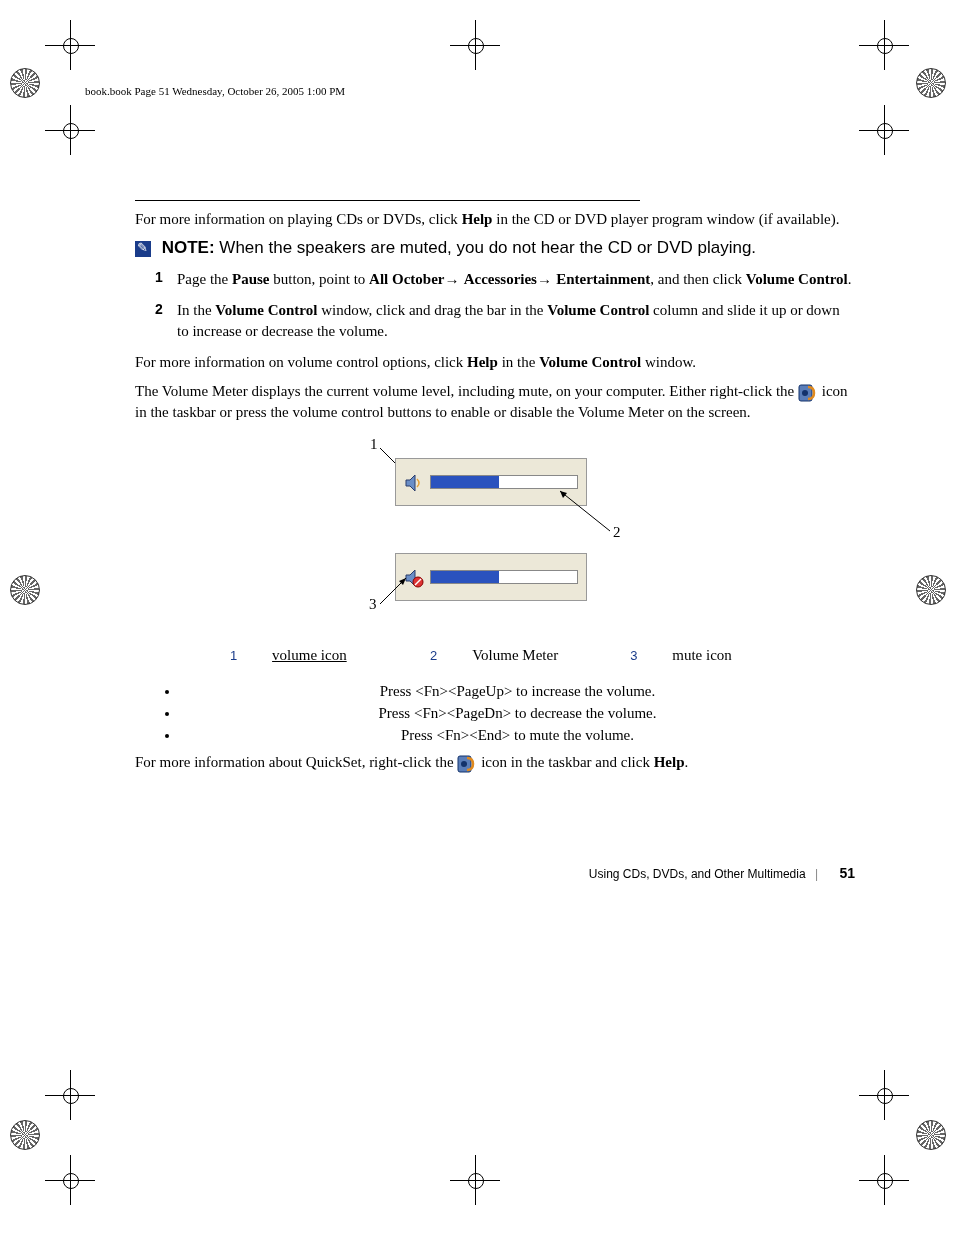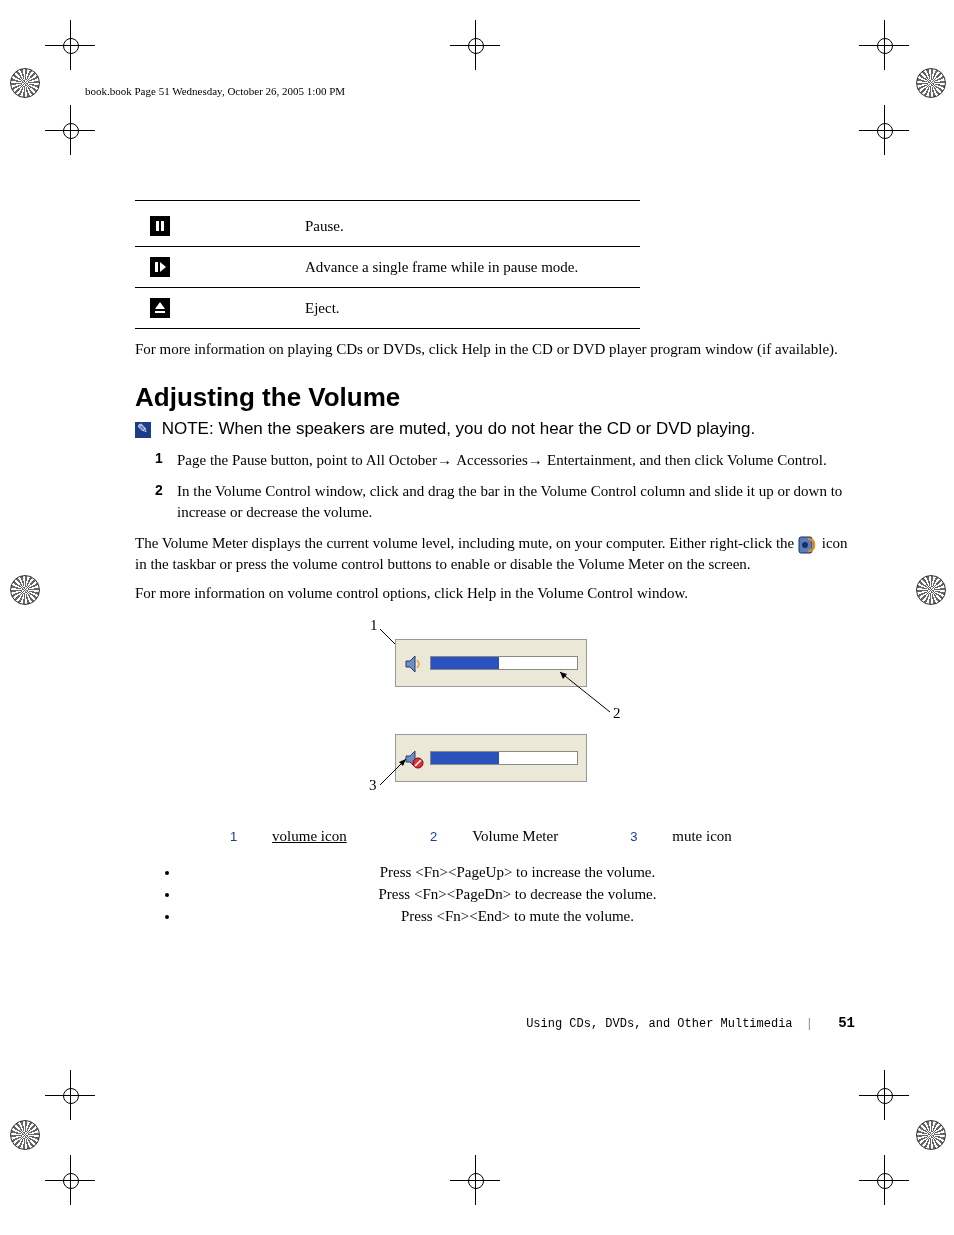--- a/index.html
+++ b/index.html
@@ -102,32 +102,32 @@
   }
   .meter-bar{position:absolute;left:34px;top:16px;width:146px;height:12px;background:#fff;border:1px solid #888;}
   .meter-fill{position:absolute;left:0;top:0;width:68px;height:12px;background:#2a52be;}
   .callout-num{font-family:Georgia,serif;font-size:15px;position:absolute;}
   .legend-table{width:550px;margin:0 auto 15px auto;}
   .legend-table td{font-size:15px;padding:2px 8px;}
   .legend-num{font-family:Arial,Helvetica,sans-serif;font-size:13px;color:#1a3c8a;font-weight:normal;padding-right:6px;}
   ul.bullets{margin:6px 0 6px 45px;padding:0;text-align:center;}
   ul.bullets li{margin-bottom:5px;font-size:15px;}
   .footer{
-    position:absolute;bottom:-100px;right:0;font-family:Liberation Mono, monospace;font-size:12px;
+    position:absolute;bottom:-100px;right:0;font-family:Liberation Sans, sans-serif;font-size:12px;
   }
   .footer .pn{font-weight:bold;font-size:14px;margin-left:12px;}
   .footer .sep{margin:0 6px;color:#888;}
   
   .crop{position:absolute;width:50px;height:50px;}
   .crop .h{position:absolute;width:50px;height:1px;background:#000;top:25px;}
   .crop .v{position:absolute;width:1px;height:50px;background:#000;left:25px;}
   .crop .c{position:absolute;width:14px;height:14px;border:1px solid #000;border-radius:50%;left:18px;top:18px;}
   .reg{position:absolute;width:28px;height:28px;}
   .reg .o{width:28px;height:28px;border:1px solid #333;border-radius:50%;position:absolute;background:repeating-conic-gradient(#666 0 10deg,#fff 10deg 20deg);}
-  .bold{font-weight:normal;margin-top:36px;}
+  .bold{font-weight:bold;margin-top:36px;}
 </style>
 </head>
 <body>
 
 <div class="reg" style="left:10px;top:68px;">
     <div class="o"></div>
   </div>
 <div class="reg" style="right:10px;top:68px;">
     <div class="o"></div>
   </div>
@@ -192,73 +192,56 @@
     <div class="h"></div>
     <div class="v"></div>
     <div class="c"></div>
   </div>
 
 <div class="header-line">book.book  Page 51  Wednesday, October 26, 2005  1:00 PM</div>
 
 <div class="page">
 
   <hr class="thin-hr">
-  <table class="icon-table">
-    <tbody>
-        <tr>
-      <td style="width:155px;"><span class="icon-box icon-pause"></span></td>
-      <td>Pause.</td>
-    </tr>
-    <tr>
-      <td><span class="icon-box icon-frame"></span></td>
-      <td>Advance a single frame while in pause mode.</td>
-    </tr>
-    <tr>
-      <td><span class="icon-box icon-eject"></span></td>
-      <td>Eject.</td>
-    </tr>
-  </tbody>
-    </table>
 
   <p class="para">
     <span>For more information on playing CDs or DVDs, click </span><span class="bold">Help</span><span> in the CD or DVD player program window (if available).</span>
   </p>
 
-  <h2 class="section-head">Adjusting the Volume</h2>
 
   <div class="note-line">
     <span class="note-icon"></span>
     <span class="bold">NOTE:</span><span> When the speakers are muted, you do not hear the CD or DVD playing.</span>
   </div>
 
   <ol class="steps">
     <li>
       <span class="num">1</span>
       <span>Page the </span><span class="bold">Pause</span><span> button, point to </span><span class="bold">All October</span><span class="arrow">→ </span><span class="bold">Accessories</span><span class="arrow">→ </span><span class="bold">Entertainment</span><span>, and then click </span><span class="bold">Volume Control</span><span>.</span>
     </li>
     <li>
       <span class="num">2</span>
       <span>In the </span><span class="bold">Volume Control</span><span> window, click and drag the bar in the </span><span class="bold">Volume Control</span><span> column and slide it up or down to increase or decrease the volume.</span>
     </li>
   </ol>
 
   <p class="para">
+    <span>For more information on volume control options, click </span><span class="bold">Help</span><span> in the </span><span class="bold">Volume Control</span><span> window.</span>
+  </p>
+
+  <p class="para">
     <span>The Volume Meter displays the current volume level, including mute, on your computer. Either right-click the </span>
     <span class="qs-icon">
       <svg viewBox="0 0 20 18">
           <rect x="1" y="1" width="13" height="16" rx="2" fill="#5a7db8" stroke="#13326b"></rect>
           <path d="M10 3 q6 0 6 6 q0 6 -6 6" fill="none" stroke="#e08a1e" stroke-width="2.5"></path>
           <circle cx="7" cy="9" r="3" fill="#13326b"></circle>
         </svg>
     </span>
     <span> icon in the taskbar or press the volume control buttons to enable or disable the Volume Meter on the screen.</span>
-  </p>
-
-  <p class="para">
-    <span>For more information on volume control options, click </span><span class="bold">Help</span><span> in the </span><span class="bold">Volume Control</span><span> window.</span>
   </p>
 
   <div class="diagram">
 
     <span class="callout-num" style="left:105px;top:-2px;">1</span>
     <svg style="position:absolute;left:113px;top:8px;width:30px;height:30px;">
         <line x1="2" y1="2" x2="28" y2="28" stroke="#000"></line>
         <polygon points="28,28 21,25 25,21" fill="#000"></polygon>
       </svg>
 
@@ -313,20 +296,31 @@
   </tbody>
     </table>
 
 
   <ul class="bullets">
     <li><span>Press </span><span>&lt;Fn&gt;&lt;PageUp&gt;</span><span> to increase the volume.</span></li>
     <li><span>Press </span><span>&lt;Fn&gt;&lt;PageDn&gt;</span><span> to decrease the volume.</span></li>
     <li><span>Press </span><span>&lt;Fn&gt;&lt;End&gt;</span><span> to mute the volume.</span></li>
   </ul>
 
+  <p class="para">
+    <span>For more information about QuickSet, right-click the </span>
+    <span class="qs-icon">
+      <svg viewBox="0 0 20 18">
+          <rect x="1" y="1" width="13" height="16" rx="2" fill="#5a7db8" stroke="#13326b"></rect>
+          <path d="M10 3 q6 0 6 6 q0 6 -6 6" fill="none" stroke="#e08a1e" stroke-width="2.5"></path>
+          <circle cx="7" cy="9" r="3" fill="#13326b"></circle>
+        </svg>
+    </span>
+    <span> icon in the taskbar and click </span><span class="bold">Help</span><span>.</span>
+  </p>
 
   <div class="footer">
     <span>Using CDs, DVDs, and Other Multimedia</span>
     <span class="sep">|</span>
     <span class="pn">51</span>
   </div>
 
 </div>
 
 </body></html>

